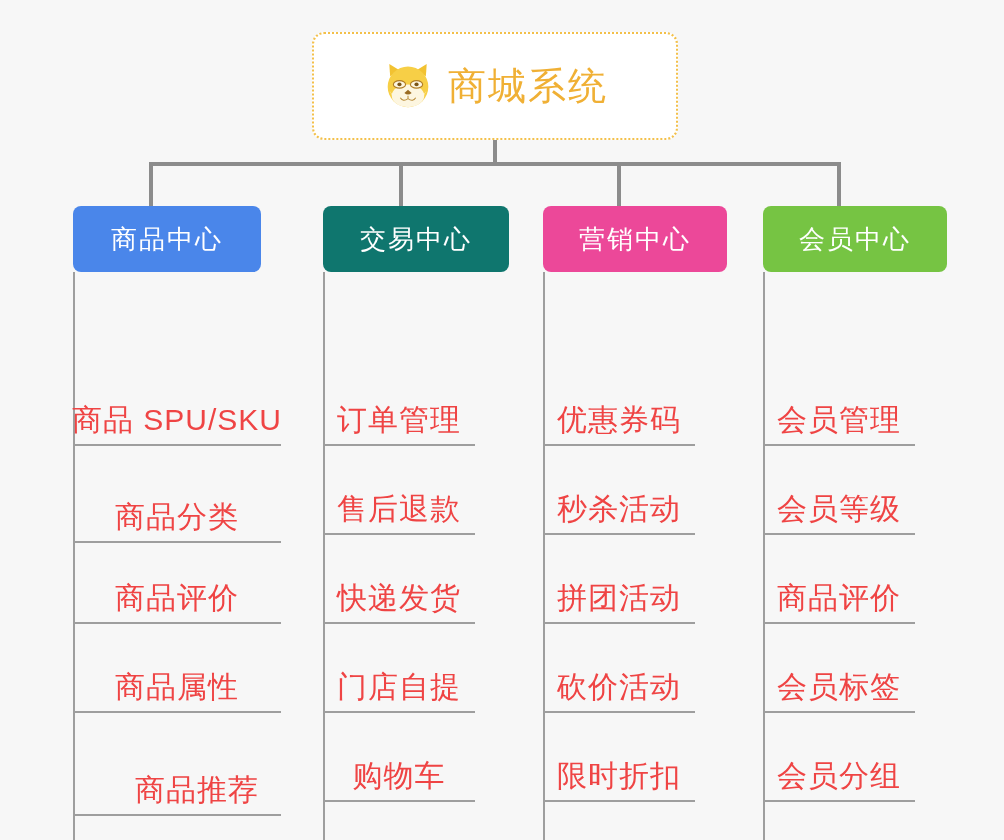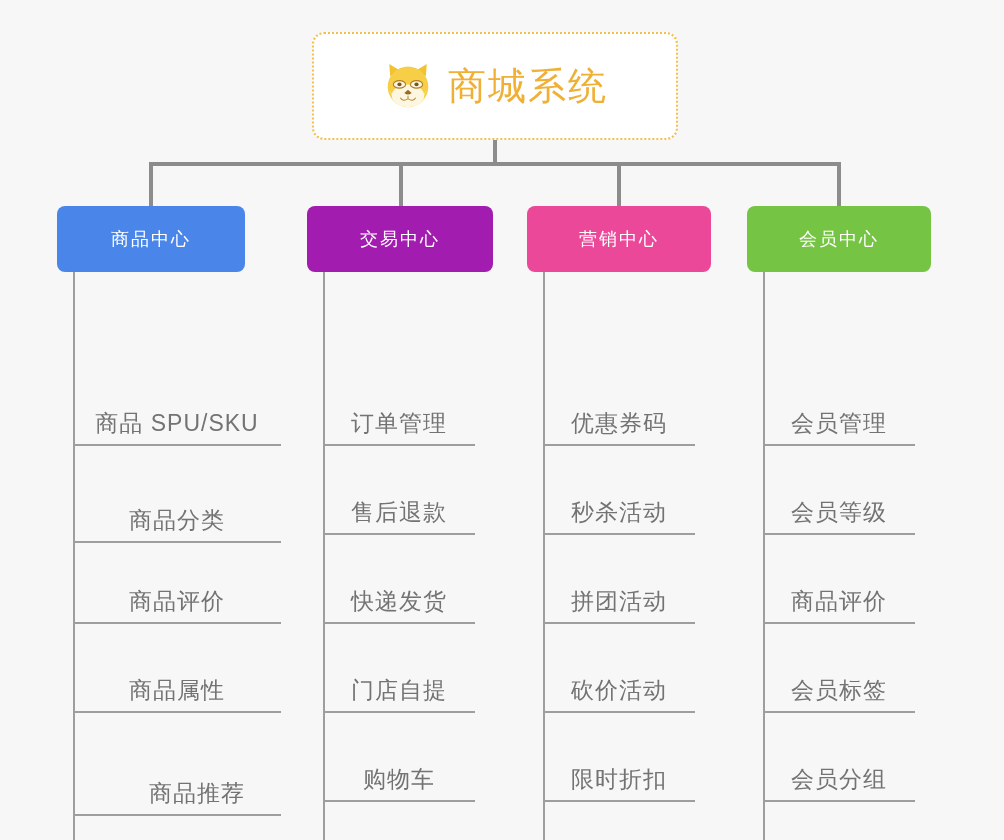--- a/index.html
+++ b/index.html
@@ -83,23 +83,24 @@
     top: 206px;
   }
   .cat-header {
     box-sizing: border-box;
     height: 66px;
     border-radius: 8px;
     display: flex;
     align-items: center;
     justify-content: center;
     color: #ffffff;
-    font-size: 18px;
+    font-size: 26px;
     letter-spacing: 2px;
     white-space: nowrap;
+    margin-left: 16px;
   }
 
   .leaf-list {
     position: relative;
     margin-top: 0;
   }
   
   .spine {
     position: absolute;
     left: 16px;
@@ -112,22 +113,22 @@
     left: 16px;
     height: 89px;
     box-sizing: border-box;
     border-bottom: 2px solid #9e9e9e;
     display: flex;
     align-items: flex-end;
     justify-content: center;
     padding-bottom: 4px;
   }
   .leaf-label {
-    font-size: 23px;
-    color: #737373;
+    font-size: 30px;
+    color: #ef4444;
     letter-spacing: 1px;
     white-space: nowrap;
     line-height: 1.1;
     padding: 0 10px 4px 10px;
   }
 </style>
 </head>
 <body>
 
 <div id="chart-root">
@@ -184,21 +185,21 @@
           <div class="leaf-item" style="top: 352px; width: 208px; height: 89px;">
             <span class="leaf-label">商品属性</span>
           </div>
           <div class="leaf-item" style="top: 441px; width: 208px; height: 103px; padding-left: 40px;">
             <span class="leaf-label">商品推荐</span>
           </div>
           <div class="leaf-item" style="top: 530px; width: 208px; height: 89px;"></div>
         </div>
       </div>
       <div class="column" style="left: 307px; width: 186px;">
-        <div class="cat-header" style="background: #a21caf; width: 186px;">交易中心</div>
+        <div class="cat-header" style="background: #0f766e; width: 186px;">交易中心</div>
         <div class="leaf-list" style="height: 619px;">
           <div class="spine" style="height: 617px;"></div>
           <div class="leaf-item" style="top: 85px; width: 152px; height: 89px;">
             <span class="leaf-label">订单管理</span>
           </div>
           <div class="leaf-item" style="top: 174px; width: 152px; height: 89px;">
             <span class="leaf-label">售后退款</span>
           </div>
           <div class="leaf-item" style="top: 263px; width: 152px; height: 89px;">
             <span class="leaf-label">快递发货</span>

